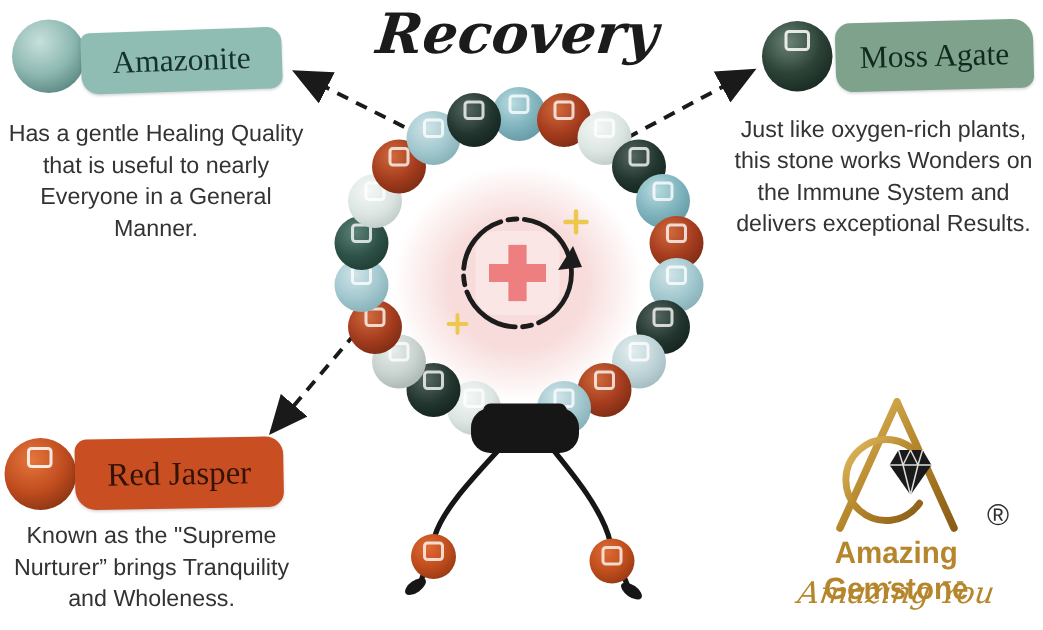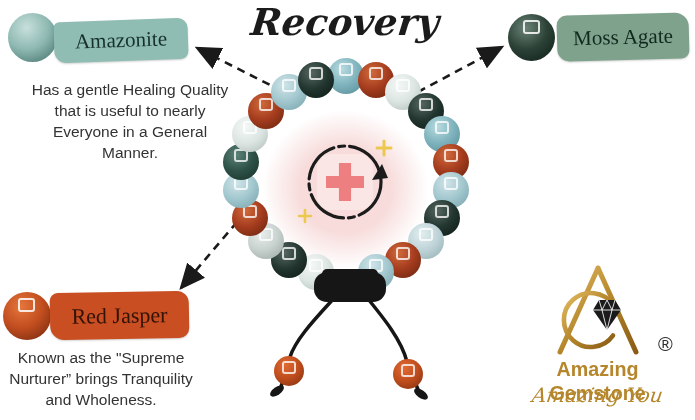--- a/index.html
+++ b/index.html
@@ -20,21 +20,21 @@
   .label{position:absolute;display:flex;align-items:center;justify-content:center;
          font-family:"Liberation Serif", serif;box-shadow:0 1px 2px rgba(0,0,0,.18);}
   #amazonite-label{left:54px;top:20px;width:134px;height:41px;transform:rotate(-2deg);
          border-radius:6px 10px 8px 12px;font-size:21px;}
   #moss-label{left:557px;top:14px;width:132px;height:46px;transform:rotate(-1.5deg);
          border-radius:10px 14px 8px 12px;font-size:21px;}
   #jasper-label{left:50px;top:292px;width:139px;height:47px;transform:rotate(-1deg);
          border-radius:8px 12px 10px 14px;font-size:22px;}
   
   .desc{position:absolute;text-align:center;font-size:15.5px;line-height:21px;}
-  #amazonite-desc{left:0px;top:79px;width:208px;padding-left:26px;}
+  #amazonite-desc{left:0px;top:79px;width:208px;}
   #moss-desc{left:489px;top:76px;width:200px;}
   #jasper-desc{left:0px;top:347px;width:202px;}
   
   #bead-layer{position:absolute;left:0;top:0;width:695px;height:420px;z-index:3;pointer-events:none;}
   .bead{position:absolute;border-radius:50%;}
   .bead-hl{position:absolute;left:50%;top:5px;margin-left:-7px;width:10px;height:9px;
            border:2px solid rgba(255,255,255,.78);border-radius:3px;}
   #knot{position:absolute;left:314px;top:272px;width:72px;height:30px;border-radius:13px;z-index:4;}
   #knot::before{content:"";position:absolute;left:8px;right:8px;top:-3px;height:10px;
                 background:inherit;border-radius:6px;}
@@ -64,20 +64,21 @@
     <span>Amazonite</span>
   </div>
   <div class="desc" id="amazonite-desc" style="color: rgb(51, 51, 51);">Has a gentle Healing Quality that is useful to nearly Everyone in a General Manner.</div>
 
   <div class="stone" id="moss-stone" style="background: radial-gradient(circle at 38% 30%, rgb(107, 131, 119) 0%, rgb(44, 66, 55) 48%, rgb(20, 36, 29) 88%);">
     <span class="stone-hl"></span>
   </div>
   <div class="label" id="moss-label" style="background: rgb(127, 162, 140); color: rgb(16, 42, 30);">
     <span>Moss Agate</span>
   </div>
+  <div class="desc" id="moss-desc" style="color: rgb(51, 51, 51);">Just like oxygen-rich plants, this stone works Wonders on the Immune System and delivers exceptional Results.</div>
 
   <div class="stone" id="jasper-stone" style="background: radial-gradient(circle at 38% 30%, rgb(229, 118, 60) 0%, rgb(193, 77, 31) 48%, rgb(127, 47, 16) 88%);">
     <span class="stone-hl"></span>
   </div>
   <div class="label" id="jasper-label" style="background: rgb(201, 78, 34); color: rgb(51, 19, 7);">
     <span>Red Jasper</span>
   </div>
   <div class="desc" id="jasper-desc" style="color: rgb(51, 51, 51);">Known as the "Supreme Nurturer” brings Tranquility and Wholeness.</div>
 
   <div id="blob" style="background: radial-gradient(closest-side, rgb(247, 220, 219) 0%, rgb(247, 220, 219) 55%, rgba(255, 255, 255, 0) 100%);"></div>

